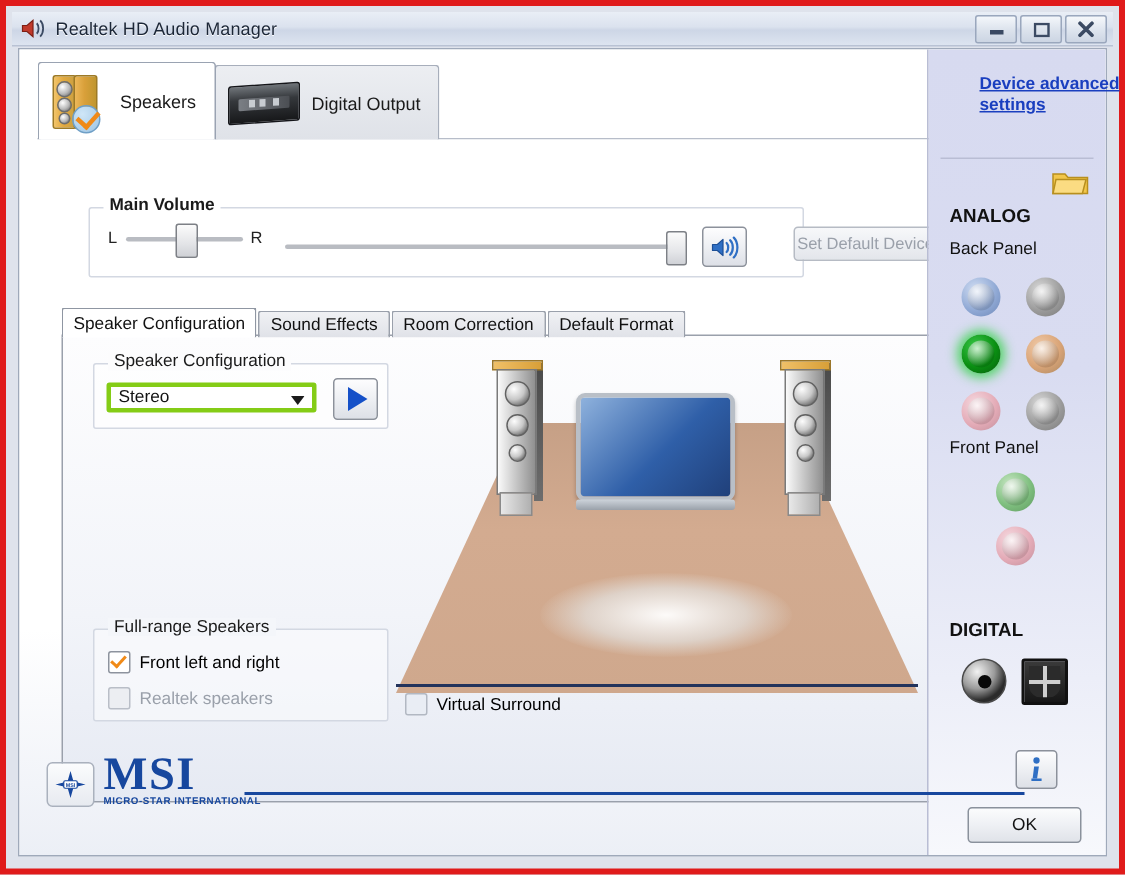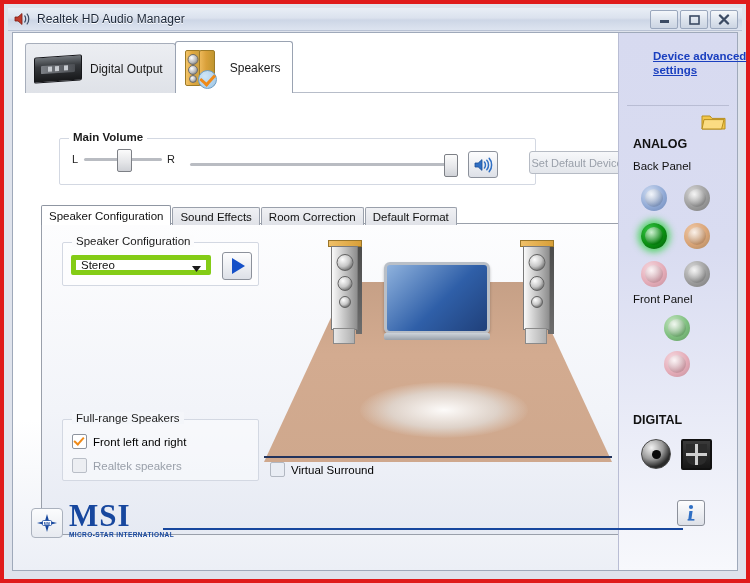--- a/index.html
+++ b/index.html
@@ -152,21 +152,21 @@
     border:1px solid #9aa0ab;background:#fff;
   }
   .panel-in{
     position:absolute;inset:0;
     background:linear-gradient(to bottom,#fdfdfe 0%,#f2f4f9 60%,#e6eaf3 100%);
   }
   .spkcfg{left:20px;top:18px;width:195px;height:42px;background:rgba(255,255,255,.6);}
   .spkcfg>.cap{background:#fcfcfd;font-weight:normal;font-size:11.5px;}
   .combo{
     position:absolute;left:8px;top:12px;width:140px;height:20px;
-    border:5px solid #84cc16;border-radius:2px;background:#fff;
+    border:3px solid #84cc16;border-radius:2px;background:#fff;
     display:flex;align-items:center;font-size:11.5px;color:#111;padding-left:5px;
     box-sizing:border-box;
   }
   .combo .arrowbox{
     position:absolute;right:1px;top:1px;width:17px;height:16px;
     display:flex;align-items:center;justify-content:center;
   }
   .playbtn{
     position:absolute;left:160px;top:8px;width:28px;height:26px;border-radius:3px;
     border:1px solid #8c919b;
@@ -365,39 +365,39 @@
     </div>
   </div>
 
   <div class="client">
     <div class="bg-grad"></div>
 
     <div class="tabs-rule"></div>
     <div class="tabs-rule white"></div>
 
     <div class="toptabs">
-      <div class="ttab">
-        <div class="dig-ico">
-          <div class="strip"></div>
-          <div class="led" style="left:13px;"></div>
-          <div class="led" style="left:20px;"></div>
-          <div class="led" style="left:29px;"></div>
-        </div>
-        <span class="lbl">Digital Output</span>
-      </div>
       <div class="ttab active">
         <div class="spk-ico">
           <div class="spk-box l"></div>
           <div class="spk-box r"></div>
           <div class="spk-drv" style="left:9px;top:6px;width:9px;height:9px;"></div>
           <div class="spk-drv" style="left:9px;top:17px;width:8px;height:8px;"></div>
           <div class="spk-drv" style="left:9px;top:27px;width:6px;height:6px;"></div>
           <div class="chk-badge"></div>
         </div>
         <span class="lbl">Speakers</span>
+      </div>
+      <div class="ttab">
+        <div class="dig-ico">
+          <div class="strip"></div>
+          <div class="led" style="left:13px;"></div>
+          <div class="led" style="left:20px;"></div>
+          <div class="led" style="left:29px;"></div>
+        </div>
+        <span class="lbl">Digital Output</span>
       </div>
     </div>
 
     <div class="grp mainvol">
       <div class="cap">Main Volume</div>
       <div class="lr-row">
         <span class="lr-lab">L</span>
         <div class="bal-track">
           <div class="bal-thumb"></div>
         </div>
@@ -555,16 +555,17 @@
       </div>
       <div class="msi-rule"></div>
 
       <div class="infobtn">
         <svg width="16" height="18" viewBox="0 0 16 18">
           <circle cx="8" cy="3" r="2.1" fill="#2f6fc4"></circle>
           <path d="M6.4 7h3.2l-1.2 8H5.4z" fill="#2f6fc4"></path>
           <path d="M4.6 15h6.8v1.6H4.6z" fill="#2f6fc4"></path>
         </svg>
       </div>
+      <div class="okbtn">OK</div>
     </div>
 
   </div>
 </div>
 
 </body></html>

